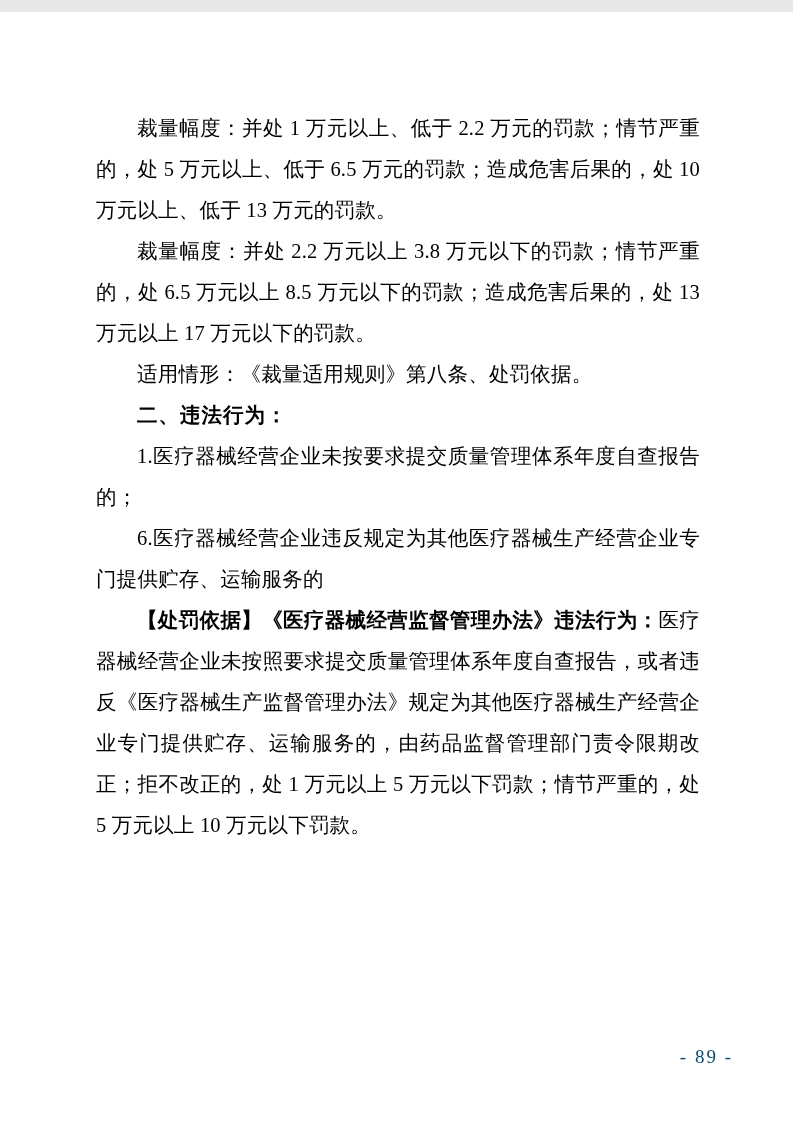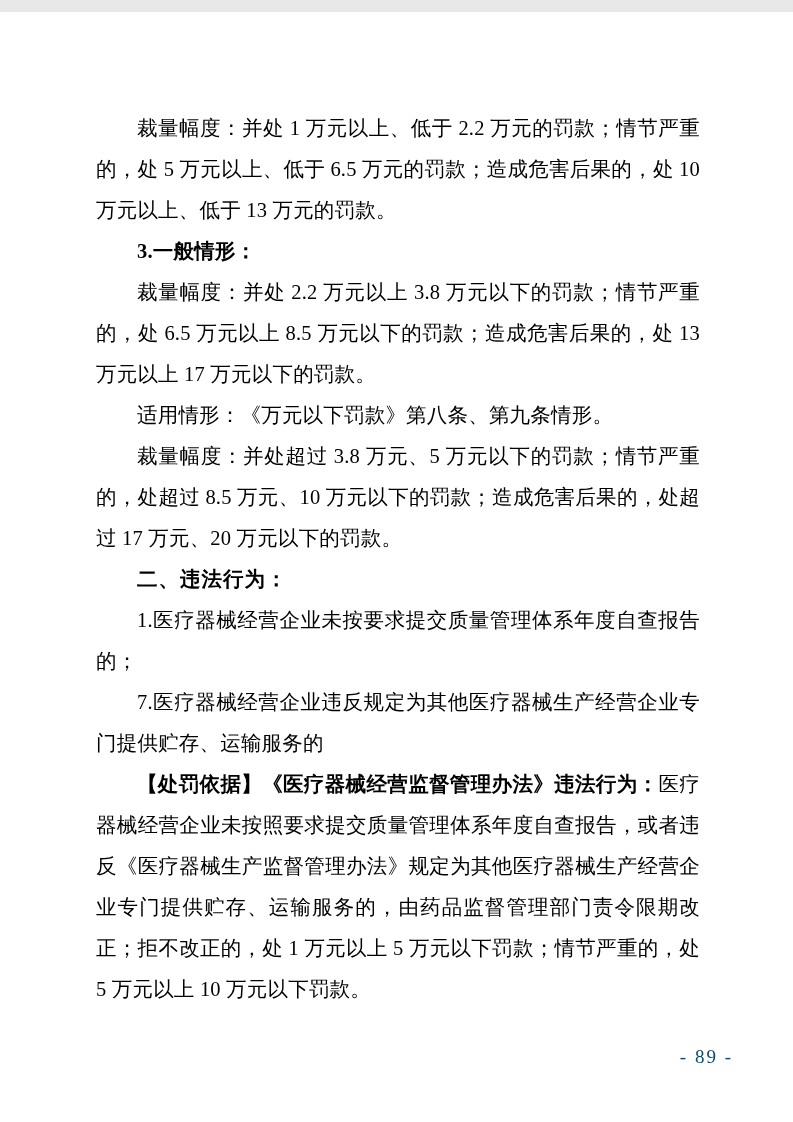--- a/index.html
+++ b/index.html
@@ -62,35 +62,33 @@
   }
 </style>
 </head>
 <body>
 
 <div class="page">
   <div class="content">
 
     <p class="indent">裁量幅度：并处 1 万元以上、低于 2.2 万元的罚款；情节严重的，处 5 万元以上、低于 6.5 万元的罚款；造成危害后果的，处 10 万元以上、低于 13 万元的罚款。</p>
 
-    <p class="heading">3.一般情形：</p>
 
 
     <p class="indent">裁量幅度：并处 2.2 万元以上 3.8 万元以下的罚款；情节严重的，处 6.5 万元以上 8.5 万元以下的罚款；造成危害后果的，处 13 万元以上 17 万元以下的罚款。</p>
 
 
-    <p class="indent">适用情形：《万元以下罚款》第八条、第九条情形。</p>
+    <p class="indent">适用情形：《裁量适用规则》第八条、处罚依据。</p>
 
-    <p class="indent">裁量幅度：并处超过 3.8 万元、5 万元以下的罚款；情节严重的，处超过 8.5 万元、10 万元以下的罚款；造成危害后果的，处超过 17 万元、20 万元以下的罚款。</p>
 
     <p class="heading-roman">二、违法行为：</p>
 
     <p class="indent">1.医疗器械经营企业未按要求提交质量管理体系年度自查报告的；</p>
 
-    <p class="indent">7.医疗器械经营企业违反规定为其他医疗器械生产经营企业专门提供贮存、运输服务的</p>
+    <p class="indent">6.医疗器械经营企业违反规定为其他医疗器械生产经营企业专门提供贮存、运输服务的</p>
 
     <p class="indent">
       <span class="bold">【处罚依据】《医疗器械经营监督管理办法》违法行为：</span><span>医疗器械经营企业未按照要求提交质量管理体系年度自查报告，或者违反《医疗器械生产监督管理办法》规定为其他医疗器械生产经营企业专门提供贮存、运输服务的，由药品监督管理部门责令限期改正；拒不改正的，处 1 万元以上 5 万元以下罚款；情节严重的，处 5 万元以上 10 万元以下罚款。</span>
     </p>
 
   </div>
 
   <div class="page-number">- 89 -</div>
 </div>
 

